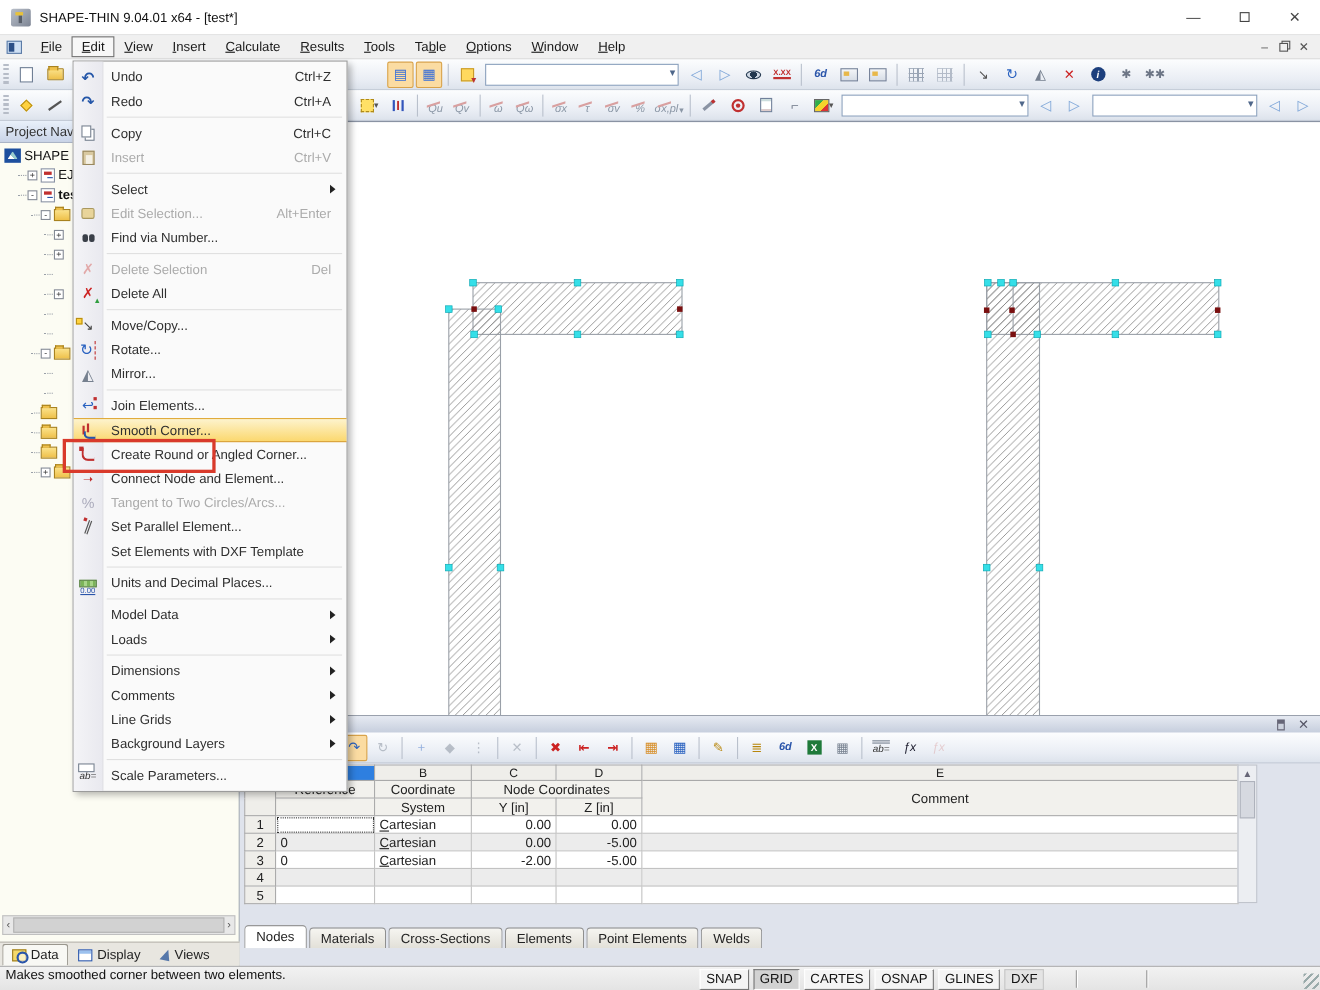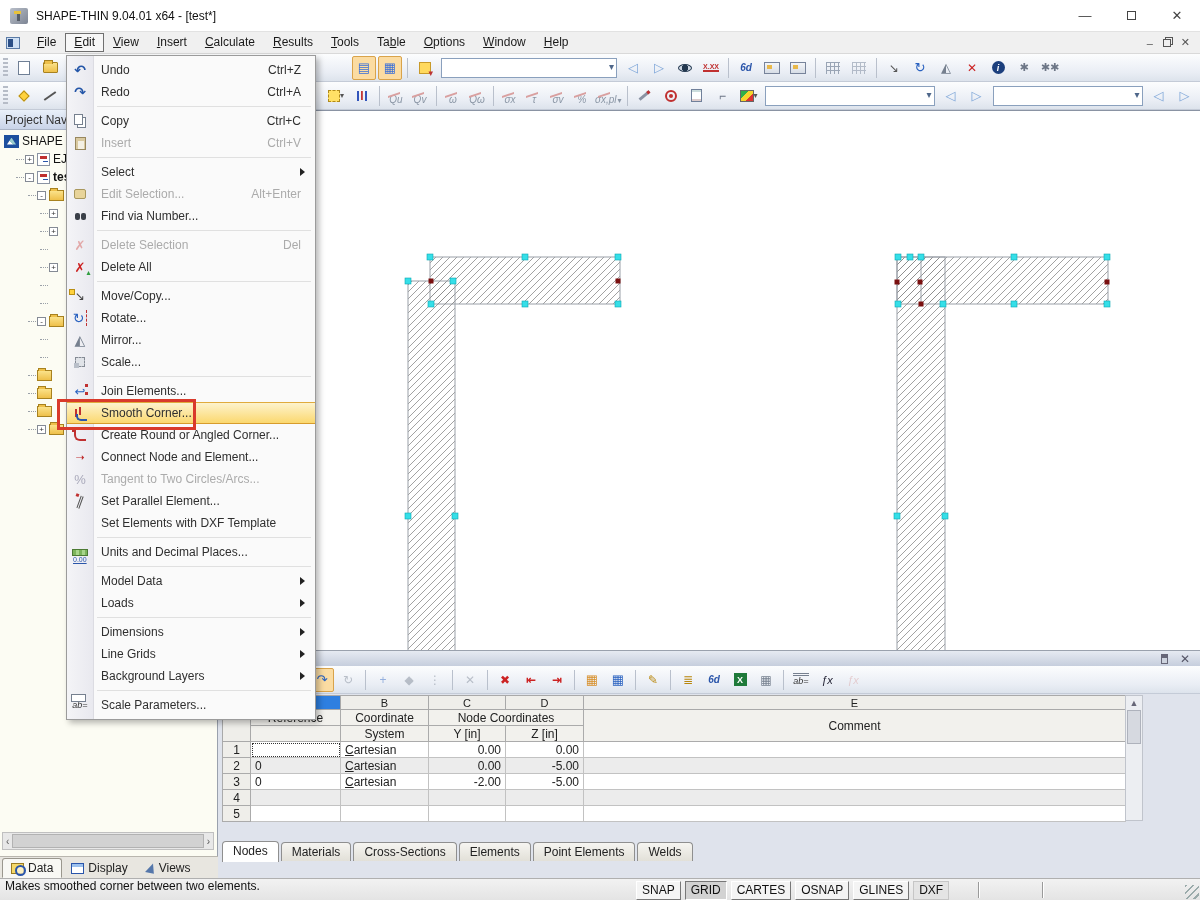--- a/index.html
+++ b/index.html
@@ -118,21 +118,21 @@
   table.grid td.rowhdr { background:#efeeea; border-color:#ababab; text-align:center; width:28px; color:#222; }
   table.grid tr.alt td:not(.rowhdr) { background:#ececec; }
   table.grid td.num { text-align:right; }
   table.grid td.cs::first-letter { text-decoration:underline; }
   table.grid td.selcell { outline:1px dotted #333; outline-offset:-2px; background:#fff; }
   .vscroll { position:absolute; left:907px; top:44px; width:18px; height:126px; background:#eceef2; border:1px solid #c0c4cc; display:flex; flex-direction:column; align-items:center; }
   .vscroll .arrow { font-size:9px; color:#667; padding:2px 0; }
   .vthumb { width:14px; height:34px; background:#d6d9e0; border:1px solid #aeb2bc; }
 
   
-  .tabletabs { position:absolute; left:218px; top:840px; width:982px; height:22px; background:#dfe3ec; display:flex; align-items:center; padding-left:4px; }
+  .tabletabs { position:absolute; left:218px; top:840px; width:982px; height:22px; background:#dfe3ec; display:flex; align-items:flex-end; padding-left:4px; }
   .ttab { height:19px; padding:2px 10px 0 10px; font-size:12px; background:linear-gradient(#f6f5f1,#e2e0d8); border:1px solid #8f8f8f; border-bottom:none; border-radius:4px 4px 0 0; margin-right:2px; color:#222; }
   .ttab.active { background:#fff; height:21px; position:relative; top:0; font-weight:normal; }
   .below-tabs { position:absolute; left:218px; top:862px; width:982px; height:16px; background:#dfe3ec; }
 
   
   .statusbar { position:absolute; left:0; top:878px; width:1200px; height:38px; background:linear-gradient(#f2f2f2,#d9d9d9); border-top:1px solid #b0b0b0; display:flex; align-items:flex-start; font-size:12px; }
   .status-msg { padding-left:5px; color:#111; }
   .toggles { position:absolute; left:636px; top:2px; display:flex; gap:4px; }
   .tog { padding:1px 5px 2px 5px; font-size:12px; color:#111; }
   .tog.raised { background:#f4f4f4; border:1px solid; border-color:#fff #777 #777 #fff; }
@@ -795,26 +795,20 @@
           <span class="gi i-rotate">↻</span>
         </div>
         <div class="mlabel">Rotate...</div>
       </div>
       <div class="mrow">
         <div class="mic">
           <span class="gi i-mirror">◭</span>
         </div>
         <div class="mlabel">Mirror...</div>
       </div>
-      <div class="mrow">
-        <div class="mic">
-          <span class="gi i-scale"></span>
-        </div>
-        <div class="mlabel">Scale...</div>
-      </div>
       <div class="msep"></div>
       <div class="mrow">
         <div class="mic">
           <span class="gi i-join">↩</span>
         </div>
         <div class="mlabel">Join Elements...</div>
       </div>
       <div class="mrow highlight">
         <div class="mic">
           <span class="gi i-smooth"></span>
@@ -868,20 +862,25 @@
         <div class="subarr"></div>
       </div>
       <div class="msep"></div>
       <div class="mrow">
         <div class="mic"></div>
         <div class="mlabel">Dimensions</div>
         <div class="subarr"></div>
       </div>
       <div class="mrow">
         <div class="mic"></div>
+        <div class="mlabel">Comments</div>
+        <div class="subarr"></div>
+      </div>
+      <div class="mrow">
+        <div class="mic"></div>
         <div class="mlabel">Line Grids</div>
         <div class="subarr"></div>
       </div>
       <div class="mrow">
         <div class="mic"></div>
         <div class="mlabel">Background Layers</div>
         <div class="subarr"></div>
       </div>
       <div class="msep"></div>
       <div class="mrow">

